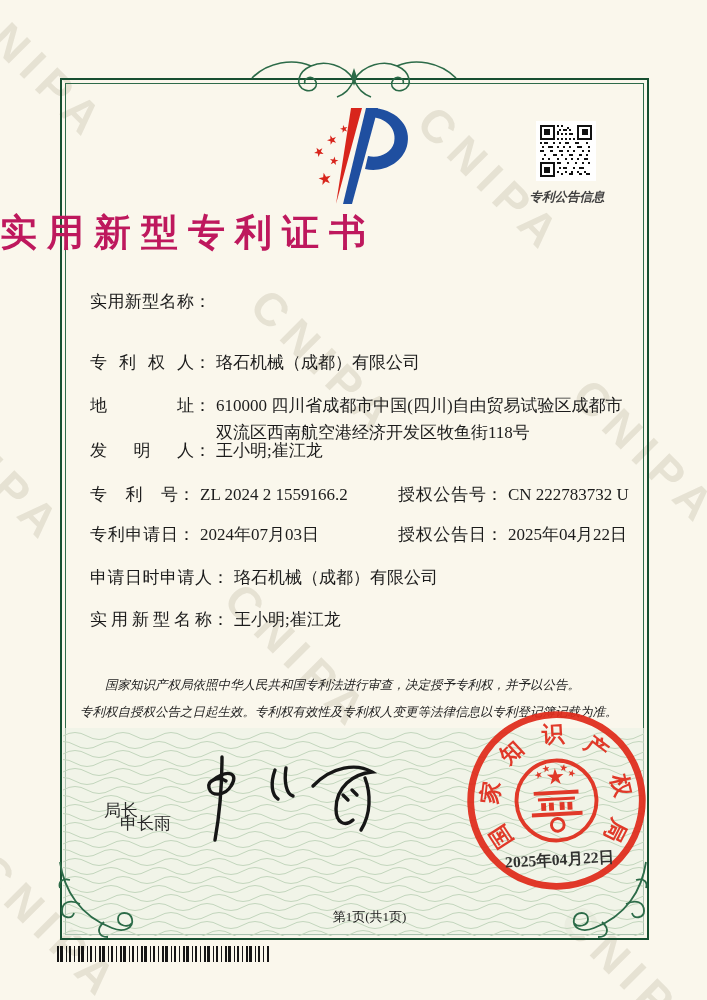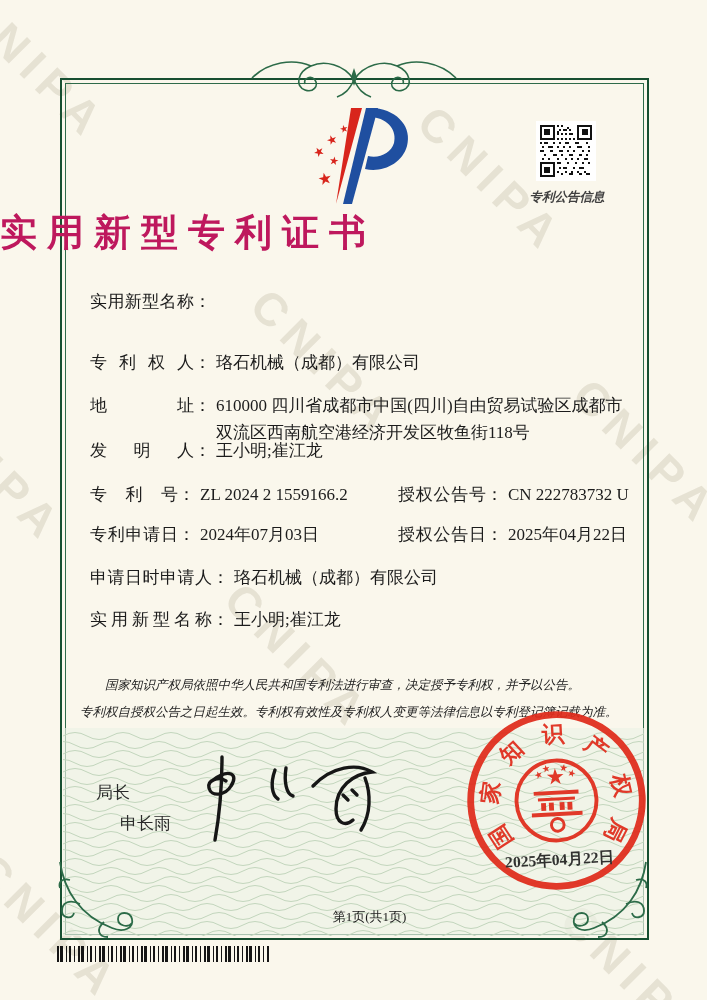--- a/index.html
+++ b/index.html
@@ -35,21 +35,21 @@
   
   .statement{position:absolute;left:80px;top:672px;width:560px;font-size:12.5px;line-height:27px;
       font-style:italic;color:#222;z-index:5;}
   .statement .l1{text-indent:2em;white-space:nowrap;}
   .statement .l2{white-space:nowrap;}
   
   .waveband{position:absolute;left:63px;top:728px;width:581px;height:208px;z-index:3;}
   
   .director{position:absolute;left:96px;font-family:"Liberation Sans","DejaVu Sans",sans-serif;
       font-size:17px;color:#2b2b2b;z-index:6;}
-  .director.t{top:781px;} .director.n{top:812px;margin-left:24px;}
+  .director.t{top:799px;margin-left:8px;} .director.n{top:812px;margin-left:24px;}
   .sign{position:absolute;left:185px;top:750px;width:215px;height:96px;z-index:6;}
   .seal{position:absolute;left:459px;top:703px;width:195px;height:195px;z-index:7;
       opacity:.93;transform:rotate(-3deg);}
   .seal text{font-family:"Liberation Serif","DejaVu Serif",serif;font-weight:bold;fill:#e02b1b;}
   .seal text.sdate{font-weight:bold;fill:#232323;}
   
   .pageno{position:absolute;left:0;top:908px;width:707px;text-align:center;font-size:13px;z-index:6;padding-left:16px;}
   .barcode{position:absolute;left:57px;top:946px;width:212px;height:16px;z-index:5;
       background:repeating-linear-gradient(90deg,#151515 0 2px,transparent 2px 3px,
       #151515 3px 6px,transparent 6px 9px,#151515 9px 10px,transparent 10px 12px,

